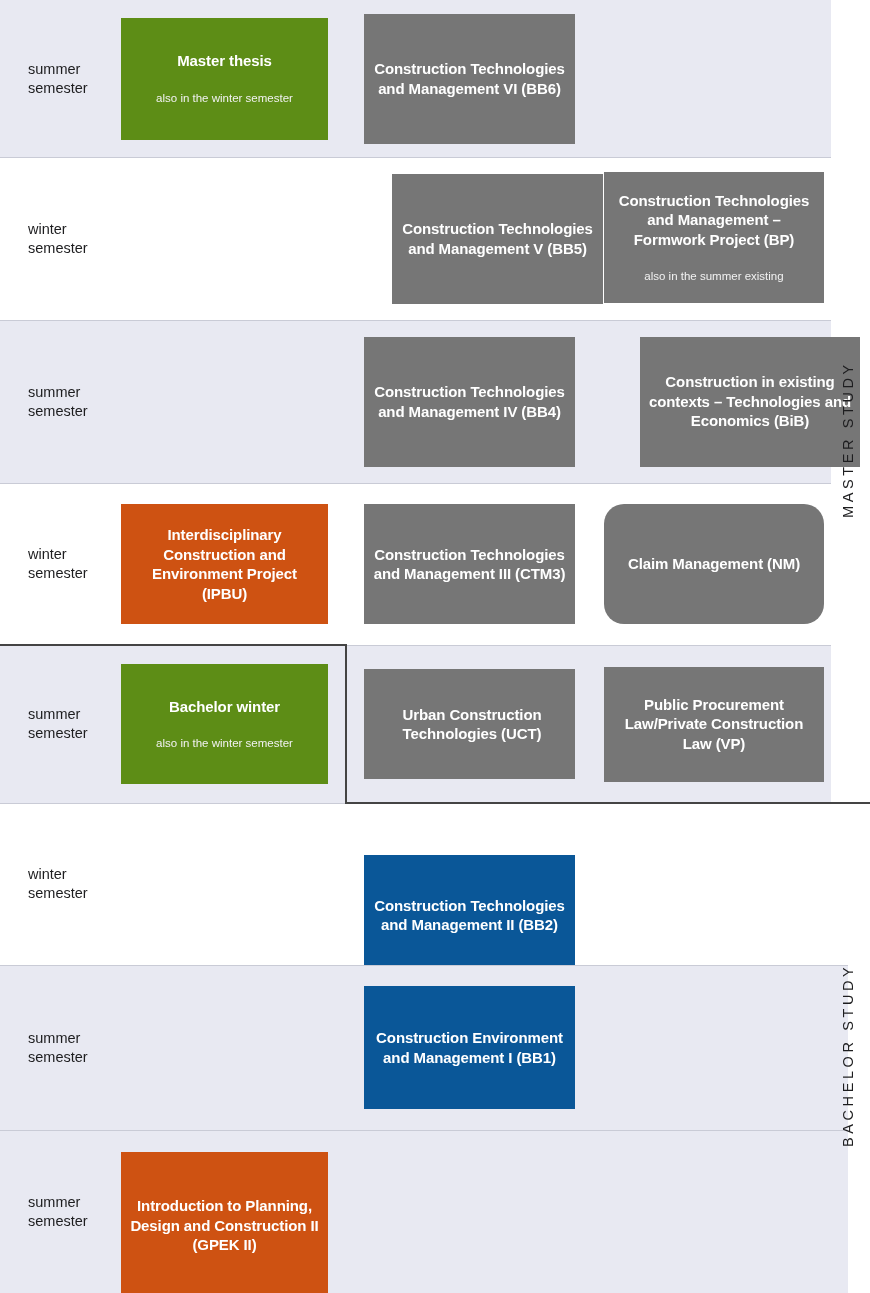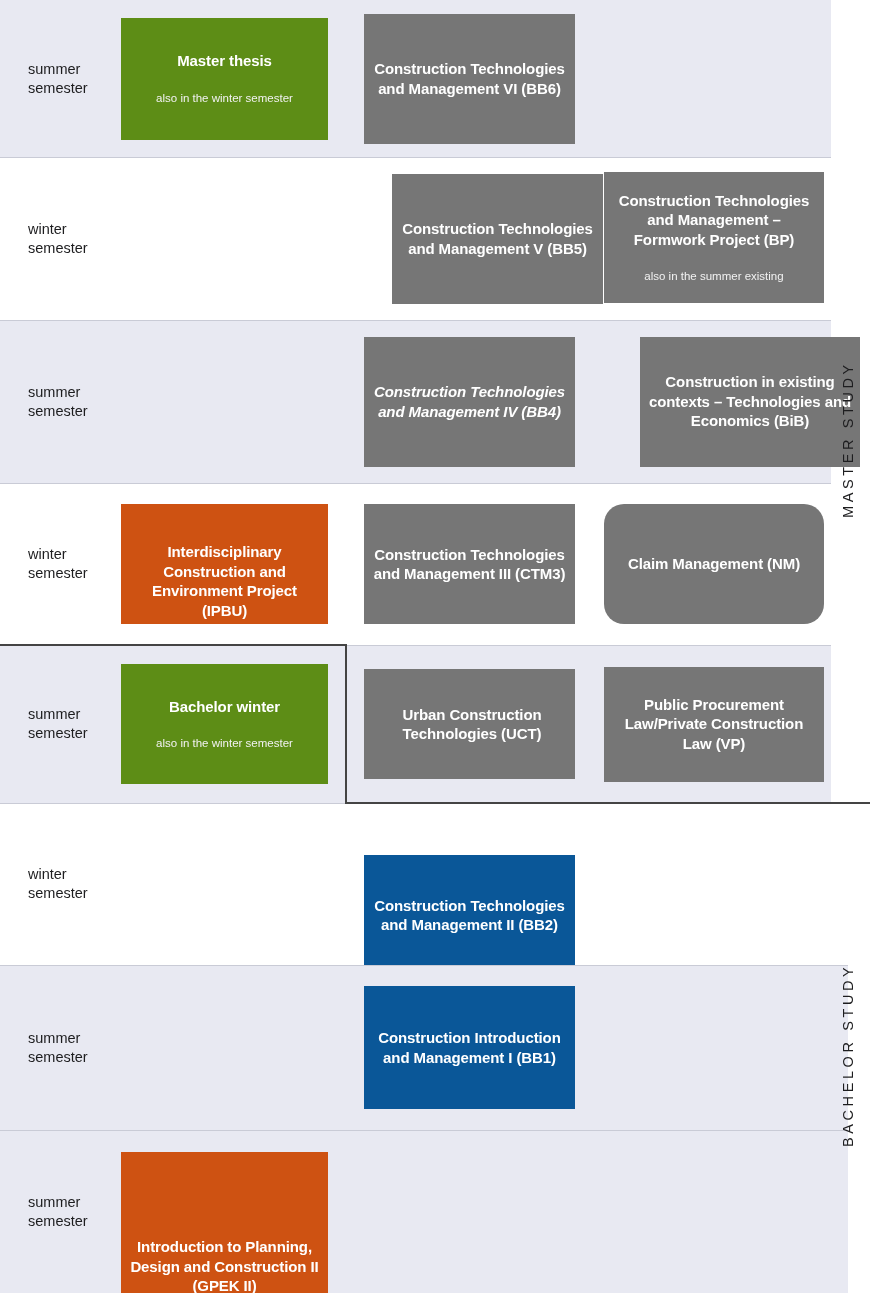--- a/index.html
+++ b/index.html
@@ -61,21 +61,21 @@
   }
   .card .note{
     font-size:11.5px;
     font-weight:normal;
     line-height:15px;
     margin-top:20px;
     color:#f2f2f2;
   }
   .c-grey{background:#767676;}
   .c-green{background:#5d8d16;align-items:center;}
-  .c-orange{background:#ce5212;justify-content:flex-end;}
+  .c-orange{background:#ce5212;}
   .c-blue{background:#0a5798;}
 
   
   .side-label{
     position:absolute;
     font-size:14.5px;
     letter-spacing:3.6px;
     color:#1d1d1f;
     writing-mode:vertical-rl;
     transform:rotate(180deg);
@@ -108,21 +108,21 @@
       <div class="title">Construction Technologies and Management V (BB5)</div>
     </div>
     <div class="card c-grey" style="left: 604px; width: 220px; height: 131px; top: 172px;">
       <div class="title">Construction Technologies and Management – Formwork Project (BP)</div>
       <div class="note">also in the summer existing</div>
     </div>
     <div class="row shaded" style="top: 320px; height: 163px; width: 831px;"></div>
     <div class="sep" style="top: 320px; width: 831px;"></div>
     <div class="sem-label" style="top: 382.5px;">summer
 semester</div>
-    <div class="card c-grey" style="left: 364px; width: 211px; height: 130px; top: 336.5px; font-style: italic;">
+    <div class="card c-grey" style="left: 364px; width: 211px; height: 130px; top: 336.5px;">
       <div class="title">Construction Technologies and Management IV (BB4)</div>
     </div>
     <div class="card c-grey" style="left: 604px; width: 220px; height: 130px; top: 336.5px; margin-left: 36px;">
       <div class="title">Construction in existing contexts – Technologies and Economics (BiB)</div>
     </div>
     <div class="row plain" style="top: 483px; height: 162px; width: 831px;"></div>
     <div class="sep" style="top: 483px; width: 831px;"></div>
     <div class="sem-label" style="top: 545px;">winter
 semester</div>
     <div class="card c-orange" style="left: 121px; width: 207px; height: 120px; top: 504px;">
@@ -153,21 +153,21 @@
     <div class="sem-label" style="top: 865px;">winter
 semester</div>
     <div class="card c-blue" style="left: 364px; width: 211px; height: 120px; top: 855px;">
       <div class="title">Construction Technologies and Management II (BB2)</div>
     </div>
     <div class="row shaded" style="top: 965px; height: 165px; width: 848px;"></div>
     <div class="sep" style="top: 965px; width: 848px;"></div>
     <div class="sem-label" style="top: 1028.5px;">summer
 semester</div>
     <div class="card c-blue" style="left: 364px; width: 211px; height: 123px; top: 986px;">
-      <div class="title">Construction Introduction and Management I (BB1)</div>
+      <div class="title">Construction Environment and Management I (BB1)</div>
     </div>
     <div class="row shaded" style="top: 1130px; height: 163px; width: 848px;"></div>
     <div class="sep" style="top: 1130px; width: 848px;"></div>
     <div class="sem-label" style="top: 1192.5px;">summer
 semester</div>
     <div class="card c-orange" style="left: 121px; width: 207px; height: 148px; top: 1151.5px;">
       <div class="title">Introduction to Planning, Design and Construction II (GPEK II)</div>
     </div>
     <div class="divider" style="left: 0px; top: 644px; width: 347px; height: 2px;"></div>
     <div class="divider" style="left: 345px; top: 644px; width: 2px; height: 160px;"></div>

